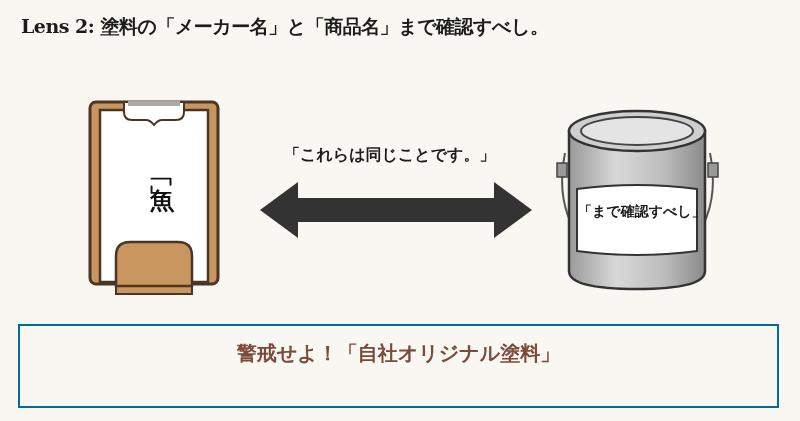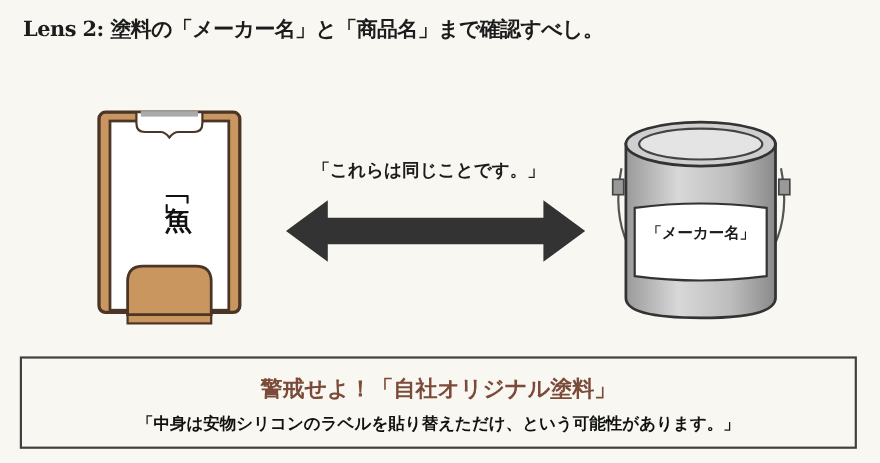--- a/index.html
+++ b/index.html
@@ -27,21 +27,21 @@
     font-size:16px; font-weight:bold; white-space:nowrap;
   }
   .arrow { position:absolute; left:258px; top:180px; width:276px; height:60px; }
   .can { position:absolute; left:555px; top:105px; width:165px; height:190px; }
   .can-label {
     position:absolute; left:578px; top:203px; width:118px;
     font-size:14px; font-weight:bold; text-align:center; white-space:nowrap;
   }
   .warn-box {
     position:absolute; left:18px; top:324px; width:761px; height:84px;
-    border:2px solid #404040; box-sizing:border-box; background:#f8f7f2;
+    border:2px solid #0369a1; box-sizing:border-box; background:#f8f7f2;
   }
   .warn-title {
     position:absolute; left:0; right:0; top:14px; text-align:center;
     font-size:20px; font-weight:bold; color:#7b4a38;
   }
   .warn-body {
     position:absolute; left:0; right:0; top:50px; text-align:center;
     font-size:15px; font-weight:bold; color:#111;
   }
 </style>
@@ -79,18 +79,17 @@
   </defs>
   <path d="M10 48 q-8 40 6 70" fill="none" stroke="#555" stroke-width="2"></path>
   <path d="M155 48 q8 40 -6 70" fill="none" stroke="#555" stroke-width="2"></path>
   <rect x="2" y="58" width="10" height="14" fill="#999" stroke="#444" stroke-width="1.5"></rect>
   <rect x="153" y="58" width="10" height="14" fill="#999" stroke="#444" stroke-width="1.5"></rect>
   <path d="M14 26 v140 q0 18 68 18 q68 0 68 -18 v-140 z" fill="url(#g)" stroke="#333" stroke-width="2.5"></path>
   <ellipse cx="82" cy="26" rx="68" ry="20" fill="#cfcfcf" stroke="#333" stroke-width="2.5"></ellipse>
   <ellipse cx="82" cy="26" rx="56" ry="14" fill="#e4e4e4" stroke="#444" stroke-width="2"></ellipse>
   <path d="M22 84 q60 -8 120 0 v62 q-60 8 -120 0 z" fill="#ffffff" stroke="#333" stroke-width="2"></path>
 </svg>
-<div class="can-label">「メーカー名」</div>
+<div class="can-label">「まで確認すべし」</div>
 
 <div class="warn-box">
   <div class="warn-title">警戒せよ！「自社オリジナル塗料」</div>
-  <div class="warn-body">「中身は安物シリコンのラベルを貼り替えただけ、という可能性があります。」</div>
 </div>
 
 </body></html>

